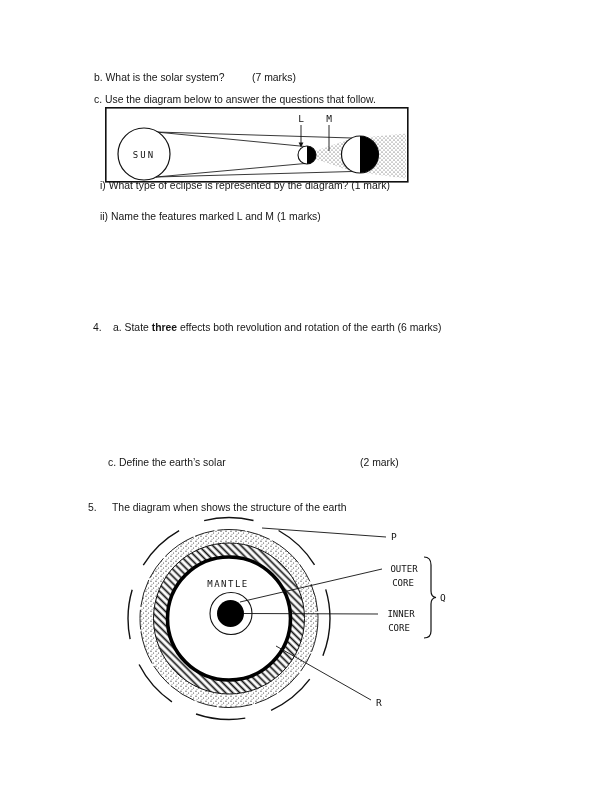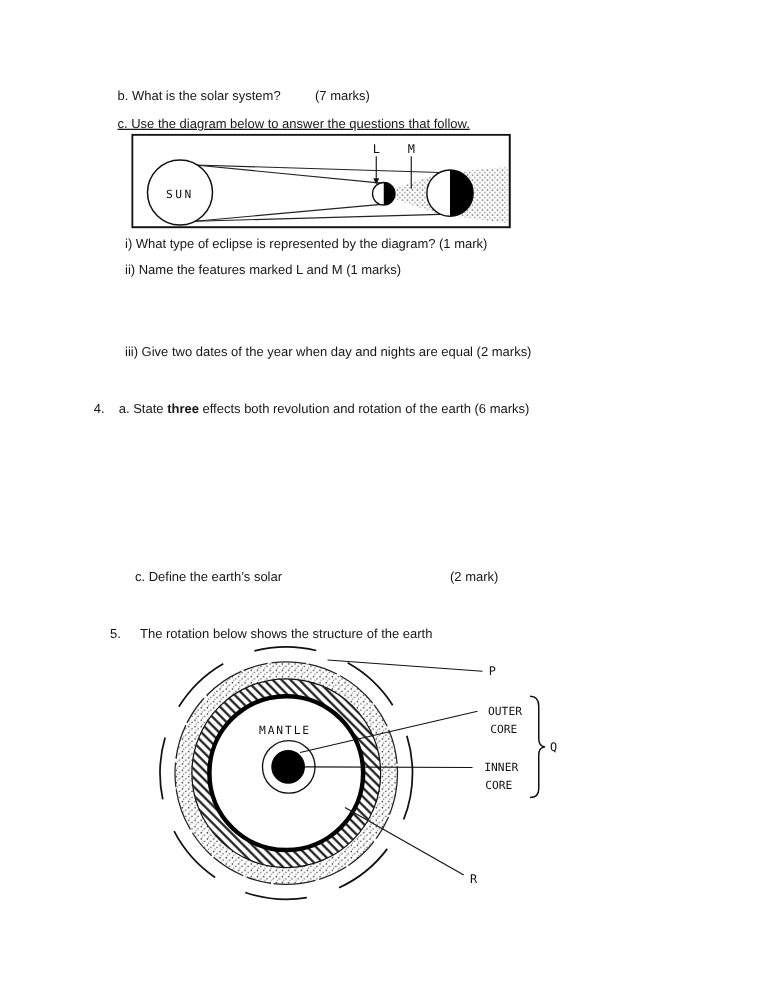--- a/index.html
+++ b/index.html
@@ -2,21 +2,21 @@
 <html><head>
 <meta charset="utf-8">
 <style>
   html,body{margin:0;padding:0;background:#e8e8e8;}
   .page{
     position:relative;width:612px;height:792px;background:#ffffff;
     font-family:"Liberation Sans",sans-serif;color:#1a1a1a;overflow:hidden;
     margin:0 auto;box-shadow:0 0 4px rgba(0,0,0,.25);
   }
   .tline{position:absolute;font-size:10.4px;line-height:13px;white-space:nowrap;color:#161616;}
-  .underline{text-decoration:underline;}
+  .underline{}
   .bold{font-weight:bold;}
   .marks{position:absolute;top:0;white-space:nowrap;}
   .qnum{display:inline-block;}
   svg{position:absolute;}
   svg text{font-family:"DejaVu Sans Mono",monospace;fill:#111;}
 </style>
 </head>
 <body>
 
 <div class="page">
@@ -56,40 +56,37 @@
     <text x="39" y="51" font-size="9" text-anchor="middle" letter-spacing="2">SUN</text>
 
     <text x="196" y="15" font-size="9.5" text-anchor="middle">L</text>
     <line x1="196" y1="18" x2="196" y2="36" stroke="#111" stroke-width="0.9"></line>
     <polygon points="193.6,35.5 198.4,35.5 196,40.5" fill="#111"></polygon>
 
     <text x="224" y="15" font-size="9.5" text-anchor="middle">M</text>
     <line x1="224" y1="18" x2="224" y2="44" stroke="#111" stroke-width="0.9"></line>
   </svg>
 
-  <div class="tline" style="left:100px;top:189px;text-align:right;">
+  <div class="tline" style="left:100px;top:179px;text-align:right;">
     <span>i) What type of eclipse is represented by the diagram? (1 mark)</span>
   </div>
   <div class="tline" style="left:100px;top:210px;">
     <span>ii) Name the features marked L and M (1 marks)</span>
   </div>
-  <div class="tline" style="left:100px;top:276px;">
-    <span>iii) Give two dates of the year when day and nights are equal (2 marks)</span>
-  </div>
 
-  <div class="tline" style="left:75px;top:321px;">
+  <div class="tline" style="left:93px;top:321px;">
     <span class="qnum" style="width:20px;">4.</span><span>a. State </span><span class="bold">three</span><span> effects both revolution and rotation of the earth (6 marks)</span>
   </div>
   <div class="tline" style="left:108px;top:456px;">
     <span>c. Define the earth’s solar</span>
     <span class="marks" style="left:252px;">(2 mark)</span>
   </div>
 
   <div class="tline" style="left:88px;top:501px;">
-    <span class="qnum" style="width:24px;">5.</span><span>The rotation below shows the structure of the earth</span>
+    <span class="qnum" style="width:24px;">5.</span><span>The diagram when shows the structure of the earth</span>
   </div>
 
   <svg style="left:110px;top:510px;" width="355" height="228" viewBox="0 0 355 228">
     <defs>
       <pattern id="hatch" width="5" height="5" patternUnits="userSpaceOnUse" patternTransform="rotate(-45)">
         <line x1="2.5" y1="0" x2="2.5" y2="5" stroke="#111" stroke-width="1.7"></line>
       </pattern>
       <pattern id="dotsB" width="5" height="5" patternUnits="userSpaceOnUse">
         <circle cx="1" cy="1.2" r="0.6" fill="#222"></circle>
         <circle cx="3.6" cy="3" r="0.55" fill="#222"></circle>

